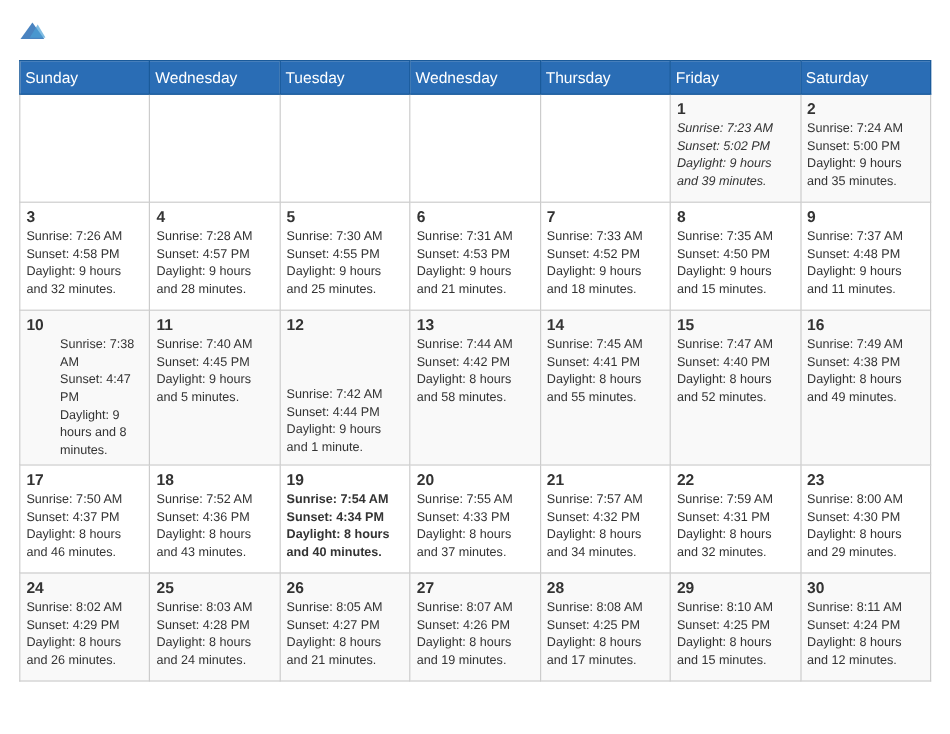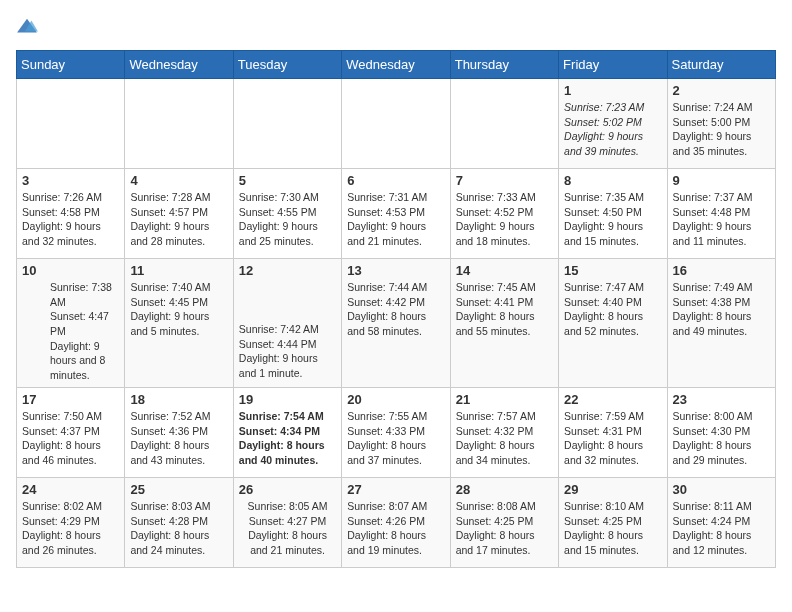--- a/index.html
+++ b/index.html
@@ -286,21 +286,21 @@
 Daylight: 8 hours and 26 minutes.</div>
         </td>
         <td>
           <span class="day-number">25</span>
           <div class="day-info" style="white-space: pre-line;">Sunrise: 8:03 AM
 Sunset: 4:28 PM
 Daylight: 8 hours and 24 minutes.</div>
         </td>
         <td>
           <span class="day-number">26</span>
-          <div class="day-info" style="white-space: pre-line; text-align: center;">Sunrise: 8:05 AM
+          <div class="day-info" style="white-space: pre-line;">Sunrise: 8:05 AM
 Sunset: 4:27 PM
 Daylight: 8 hours and 21 minutes.</div>
         </td>
         <td>
           <span class="day-number">27</span>
           <div class="day-info" style="white-space: pre-line;">Sunrise: 8:07 AM
 Sunset: 4:26 PM
 Daylight: 8 hours and 19 minutes.</div>
         </td>
         <td>

